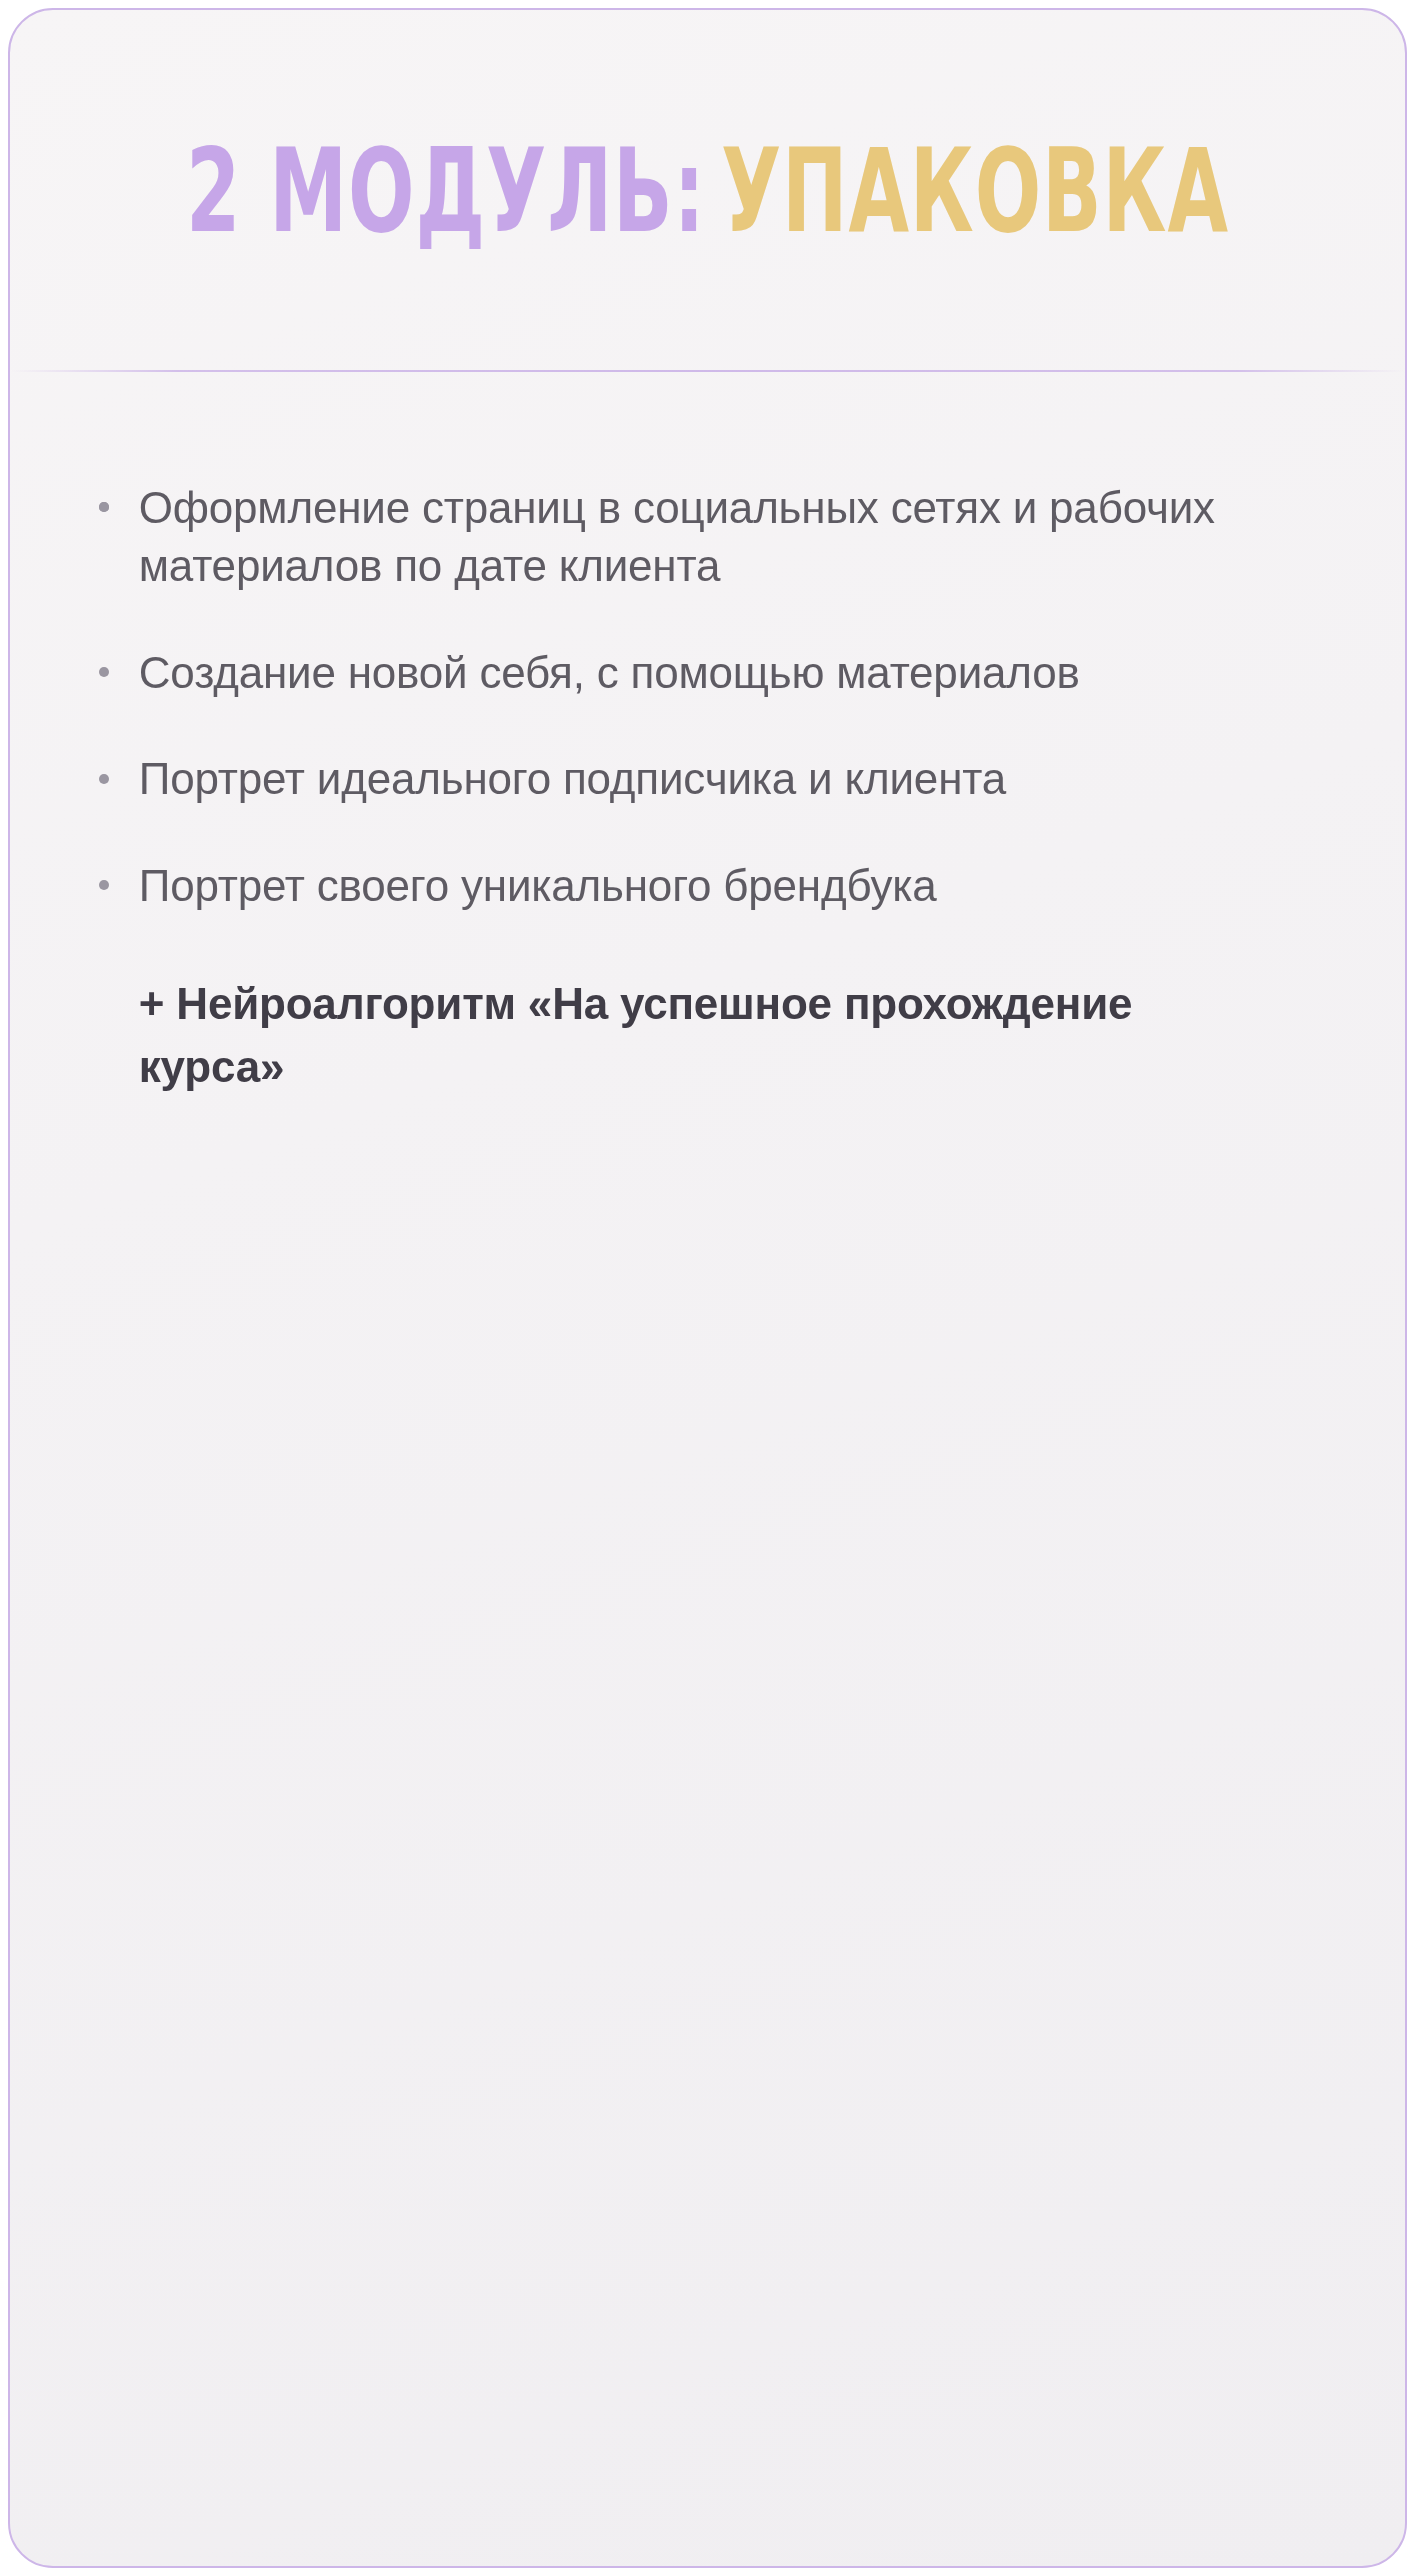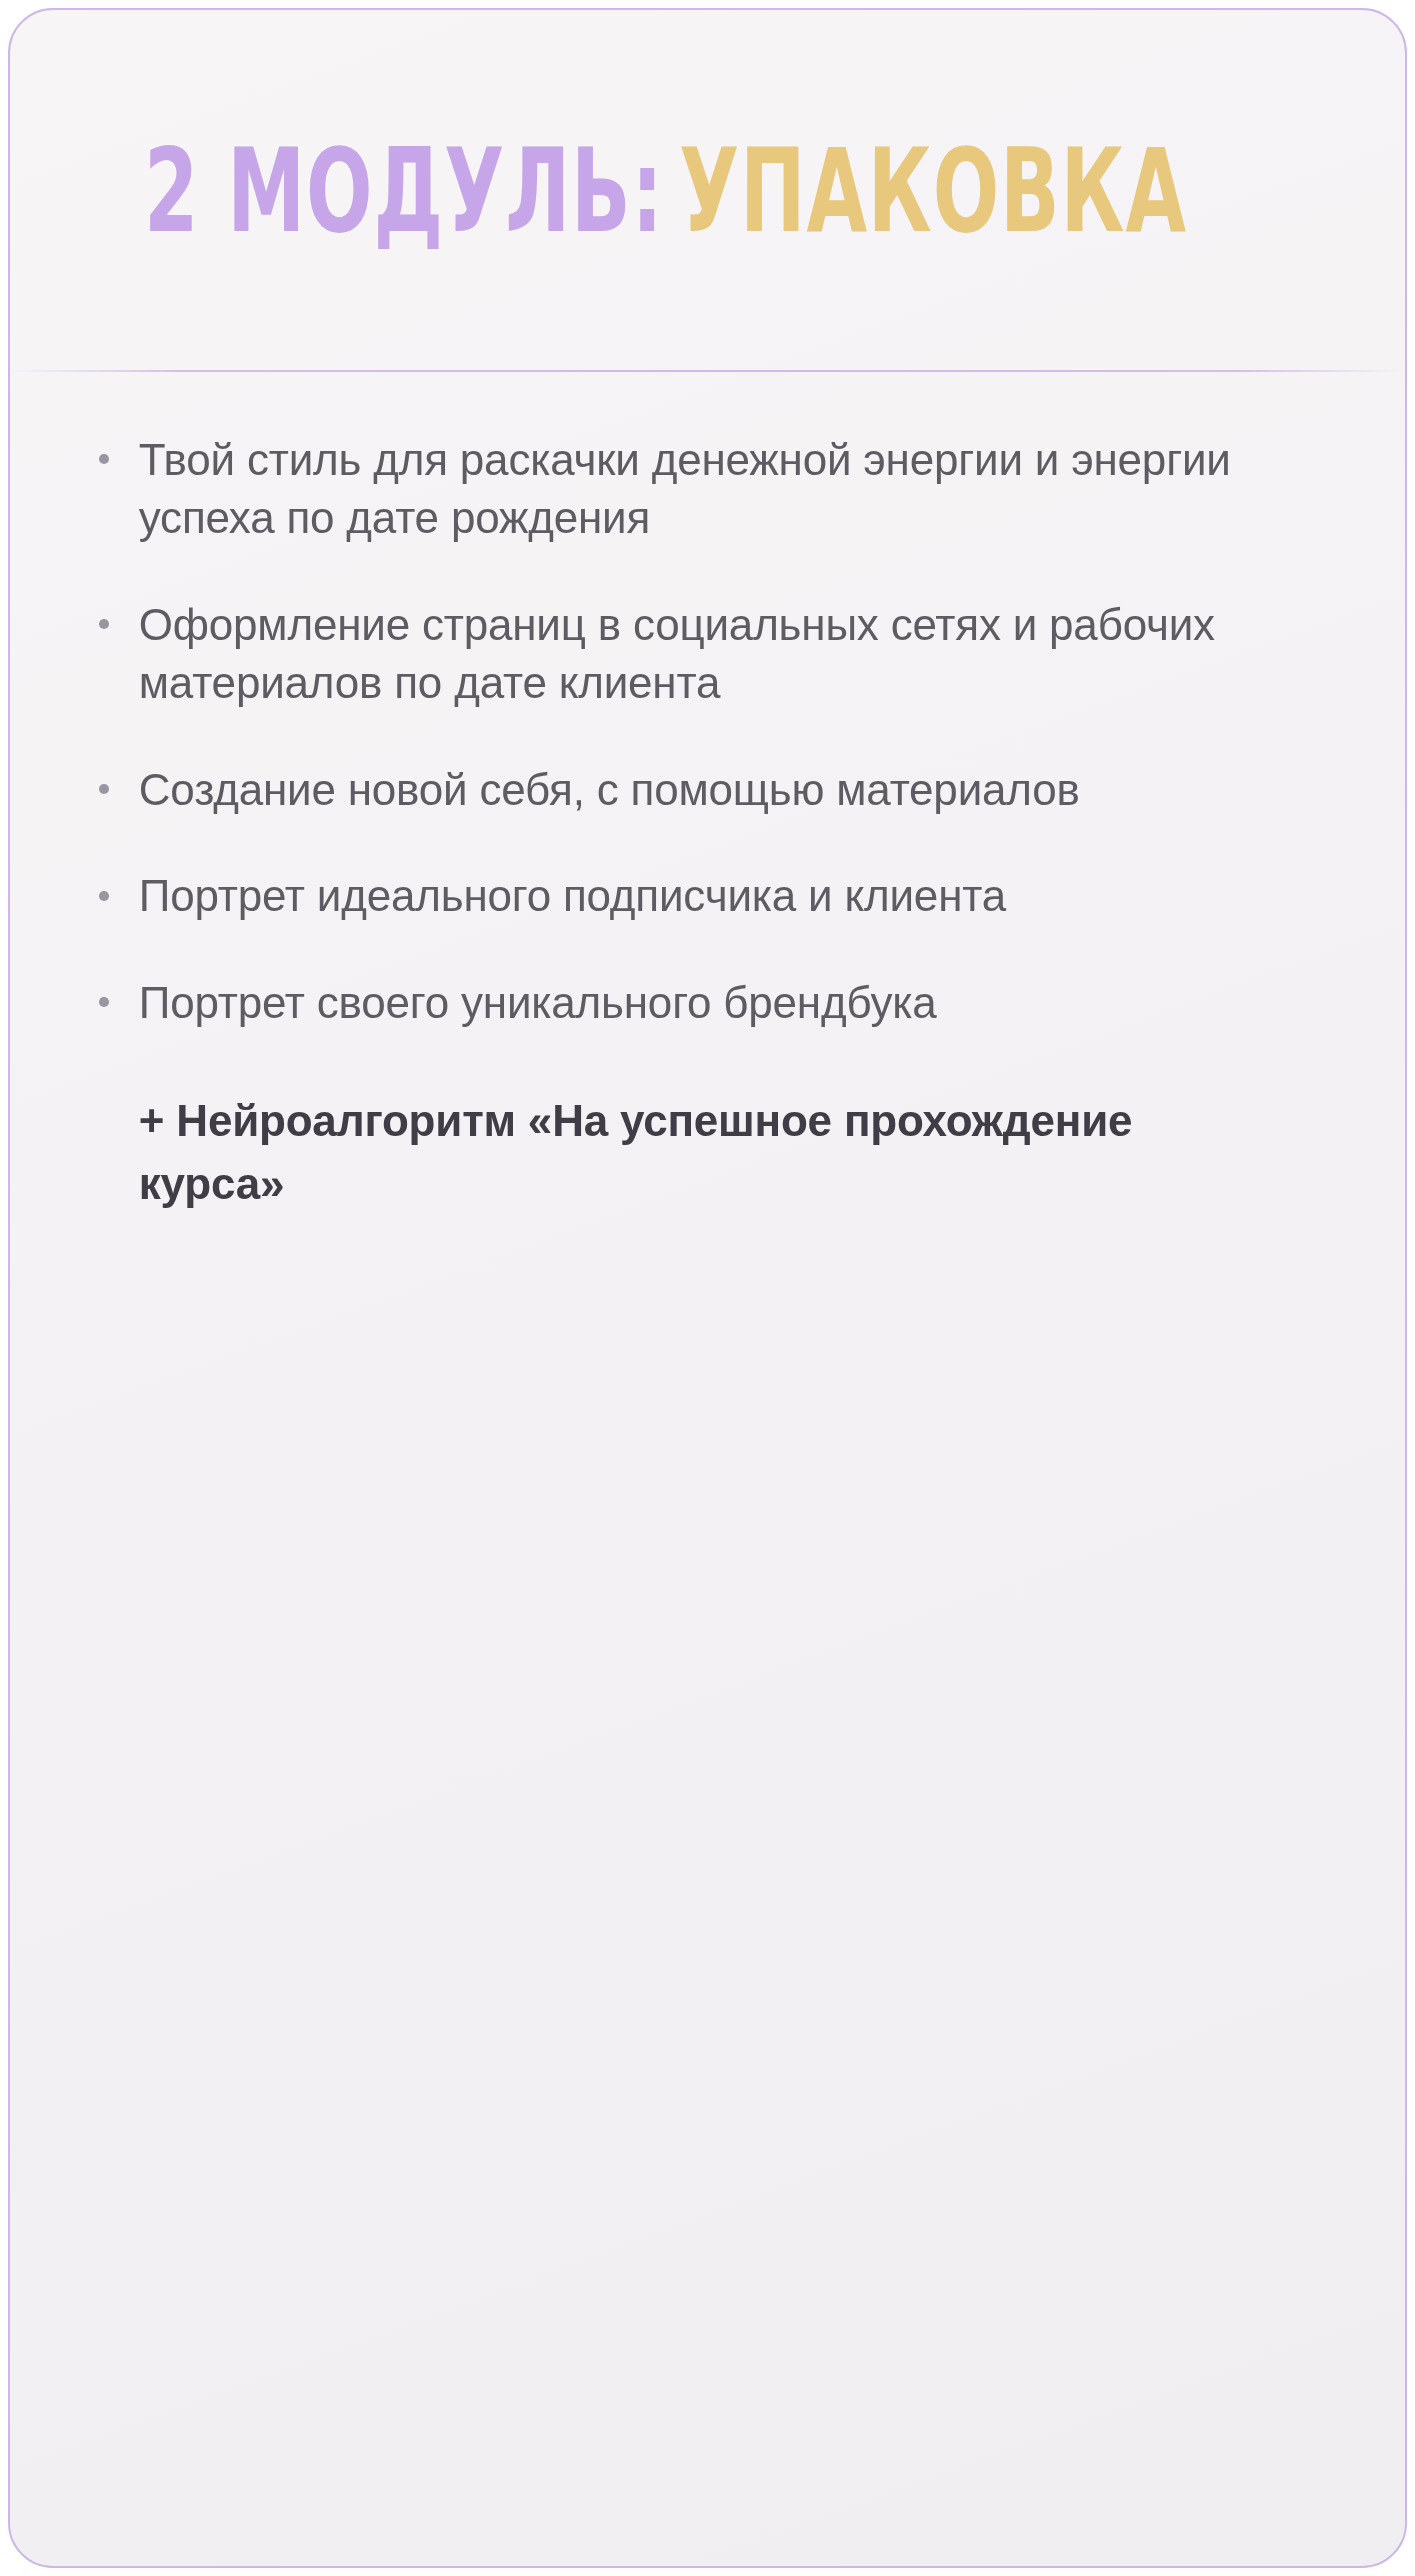--- a/index.html
+++ b/index.html
@@ -29,20 +29,21 @@
     flex-direction: column;
   }
 
   
   .header {
     position: relative;
     height: 362px;
     flex: 0 0 auto;
     display: flex;
     align-items: center;
+    justify-content: center;
     padding: 0 49px;
     box-sizing: border-box;
   }
   .header-title {
     font-family: "DejaVu Sans", sans-serif;
     font-weight: 700;
     font-size: 91px;
     line-height: 1;
     letter-spacing: 1px;
     text-transform: uppercase;
@@ -123,21 +124,20 @@
     <div class="header-title">
       <span class="title-part-1">2 МОДУЛЬ</span><span class="title-colon">:</span><span class="title-part-2">УПАКОВКА</span>
     </div>
     <div class="divider"></div>
   </div>
 
   <div class="content">
     <ul class="bullets">
       <li>
         <span class="dot"></span>
-        <span>Твой стиль для раскачки денежной энергии и энергии успеха по дате рождения</span>
       </li>
       <li>
         <span class="dot"></span>
         <span>Оформление страниц в социальных сетях и рабочих материалов по дате клиента</span>
       </li>
       <li>
         <span class="dot"></span>
         <span>Создание новой себя, с помощью материалов</span>
       </li>
       <li>

